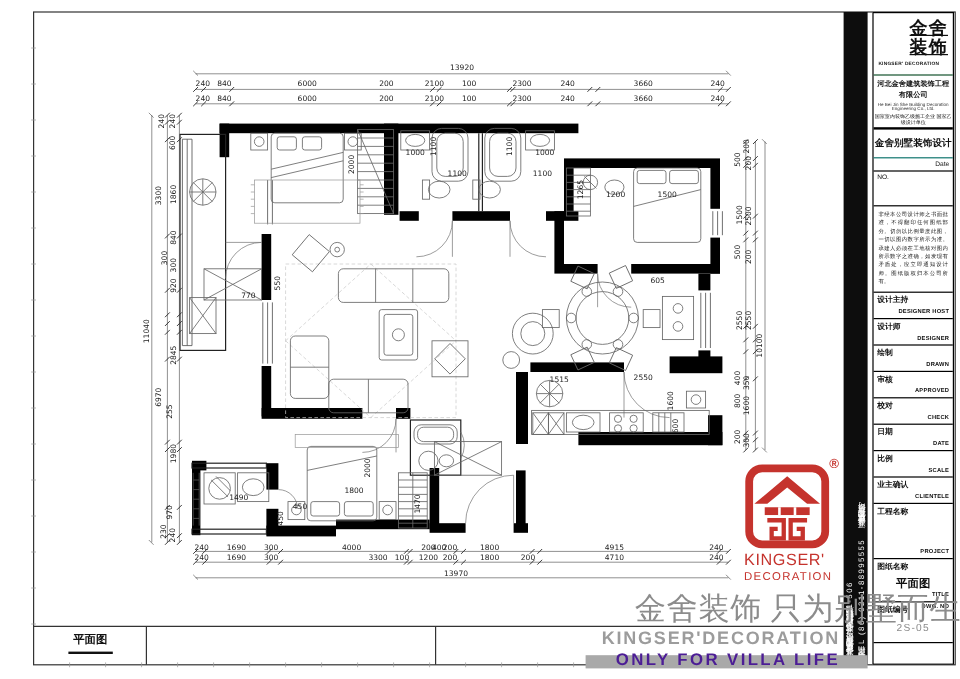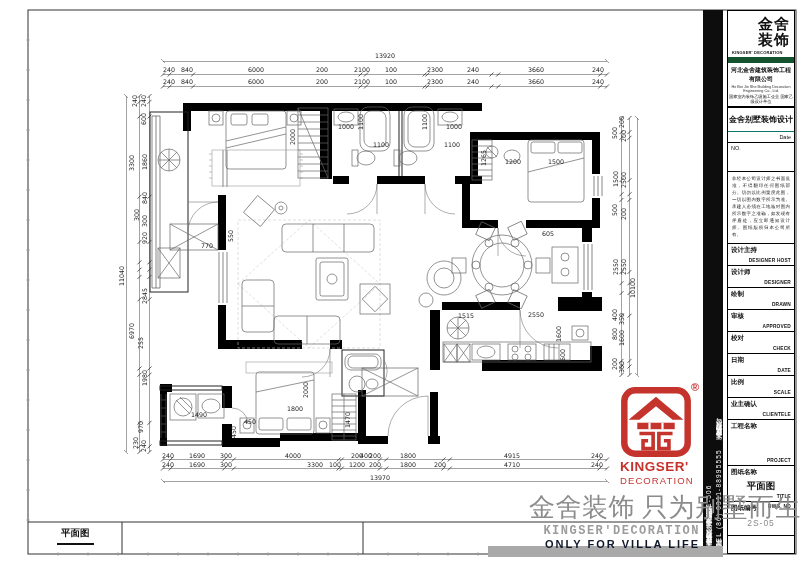--- a/index.html
+++ b/index.html
@@ -18,21 +18,21 @@
 
   
   #sidebar{position:absolute;left:703px;top:10px;width:20px;height:544px;background:#0d0d0d;
            display:flex;justify-content:center;gap:1px;overflow:hidden;z-index:2;}
   #sidebar span{writing-mode:vertical-rl;transform:rotate(180deg);color:#fff;font-size:6.5px;
                 letter-spacing:1.2px;white-space:nowrap;line-height:9px;}
 
   
   #tblock{position:absolute;left:727px;top:10px;width:68px;height:544px;border:1px solid #000;
           box-sizing:border-box;background:#fff;z-index:2;font-size:6px;color:#111;}
-  .tb-sec{border-bottom:6px solid #14532d;box-sizing:border-box;padding:2px 3px;position:relative;}
+  .tb-sec{border-bottom:1px solid #14532d;box-sizing:border-box;padding:2px 3px;position:relative;text-decoration:underline;}
   #tb-logo{height:52px;display:flex;align-items:flex-start;padding-top:5px;}
   #tb-logo .brand{margin-left:3px;font-weight:bold;font-size:15px;line-height:16px;letter-spacing:1px;}
   #tb-logo .lg-en{position:absolute;left:4px;top:39px;font-size:4px;font-weight:bold;letter-spacing:.2px;}
   #tb-co{font-weight:bold;font-size:6px;text-align:center;padding:3px 1px 1px;}
   #tb-co-en{font-size:3.8px;text-align:center;color:#333;padding:0 1px;}
   #tb-cert{font-size:4.2px;text-align:center;color:#111;padding:1px 1px 2px;border-bottom:2px solid #000;}
   #tb-proj{font-weight:bold;font-size:8px;text-align:center;padding:6px 0;border-bottom:1px solid #0f766e;}
   #tb-date{text-align:right;font-size:5.5px;padding:2px 3px;border-bottom:1px solid #000;}
   #tb-no{font-size:5.5px;padding:2px 3px;border-bottom:1px solid #000;height:24px;}
   #tb-disc{font-size:4.5px;line-height:1.55;text-align:justify;padding:4px 4px;border-bottom:1px solid #000;color:#222;}
@@ -41,30 +41,30 @@
   .tb-row .en{position:absolute;right:3px;bottom:2px;font-size:4.8px;font-weight:bold;letter-spacing:.2px;}
   .tb-row.tall{height:46px;}
   .tb-row.titlerow{height:36px;}
   .tb-row .val{position:absolute;left:0;right:0;top:14px;text-align:center;font-size:9.5px;font-weight:bold;}
   #tb-dwg{height:34px;position:relative;}
   #tb-dwgno{position:absolute;left:0;right:0;top:16px;text-align:center;color:#8a8a8a;font-size:8.5px;letter-spacing:1px;}
 
   
   #redlogo{position:absolute;left:617px;top:381px;width:92px;height:114px;z-index:4;color:#c5332d;}
   #redlogo .reg{position:absolute;left:74px;top:0px;font-size:11px;font-weight:bold;}
-  #redlogo .l1{position:absolute;left:3px;top:78px;font-size:13.5px;font-weight:bold;letter-spacing:.5px;}
+  #redlogo .l1{position:absolute;left:3px;top:78px;font-size:13.5px;font-weight:normal;letter-spacing:.5px;}
   #redlogo .l2{position:absolute;left:3px;top:94px;font-size:9.5px;font-weight:normal;letter-spacing:1.1px;}
 
   
   #wm-cn{position:absolute;left:529px;top:490px;width:270px;font-family:"Liberation Serif","DejaVu Serif",serif;
          font-size:26px;color:#8c8c8c;letter-spacing:.5px;white-space:nowrap;z-index:5;}
   #wm-band{position:absolute;left:488px;top:546px;width:235px;height:11px;background:#a9a9a9;z-index:3;}
   #wm-en{position:absolute;left:470px;top:524px;width:230px;text-align:right;z-index:5;color:#9c9c9c;}
-  #wm-en .e1{font-size:12px;letter-spacing:1.5px;font-weight:bold;font-family:Liberation Mono, monospace;}
-  #wm-en .e2{font-size:11px;letter-spacing:2px;font-weight:bold;color:#0f172a;}
+  #wm-en .e1{font-size:15px;letter-spacing:1.5px;font-weight:bold;}
+  #wm-en .e2{font-size:14px;letter-spacing:2px;font-weight:bold;color:#4c1d95;}
 
   
   #plan-label{position:absolute;left:57px;top:527px;font-size:9.5px;font-weight:bold;color:#111;
               border-bottom:2px solid #111;padding:0 4px 3px;z-index:2;}
 </style>
 </head>
 <body>
 
 <div id="sheet">
 

